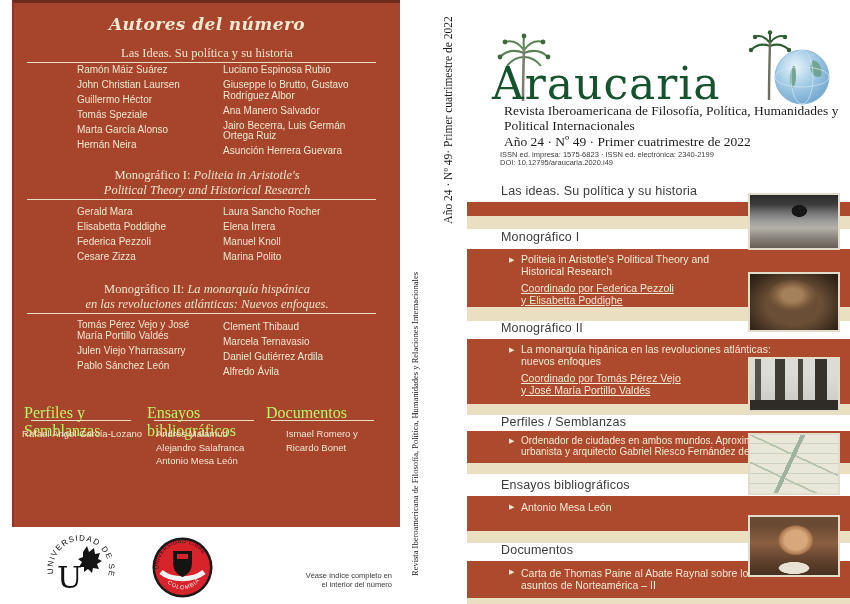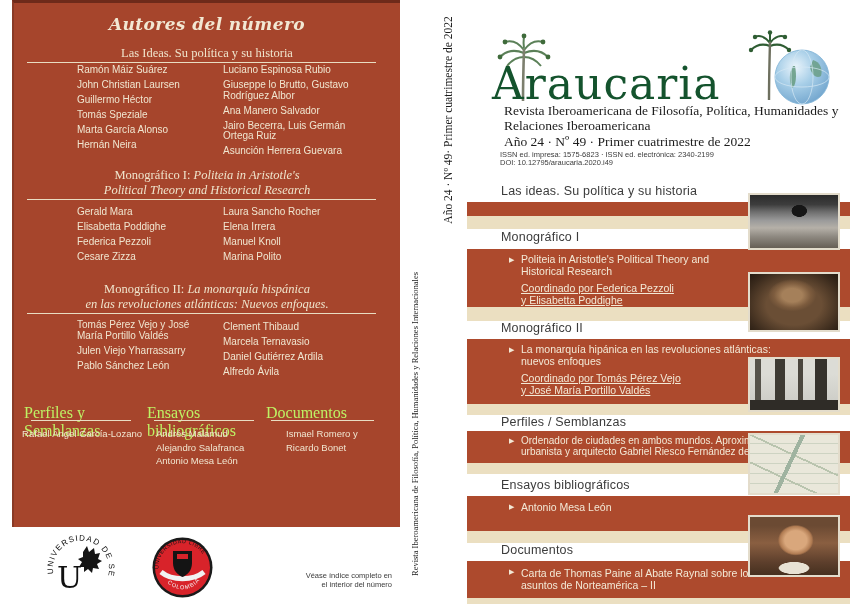--- a/index.html
+++ b/index.html
@@ -243,21 +243,21 @@
     </defs>
     <circle cx="37" cy="29" r="27" fill="url(#gGlobe)" stroke="#7fb3d6" stroke-width=".8"></circle>
     <path d="M28,18 c-4,6 -4,16 -1,22 c4,-2 5,-12 3,-22 z" fill="#6a9e86" opacity=".9"></path>
     <path d="M48,12 c7,2 10,9 8,16 c-5,3 -10,-2 -11,-9 z" fill="#6a9e86" opacity=".85"></path>
     <ellipse cx="37" cy="29" rx="27" ry="10" fill="none" stroke="#d5e8f4" stroke-width=".7"></ellipse>
     <ellipse cx="37" cy="29" rx="11" ry="27" fill="none" stroke="#d5e8f4" stroke-width=".7"></ellipse>
   </svg>
 
   <div class="fc-title">Araucaria</div>
   <div class="fc-sub" style="top:103px">Revista Iberoamericana de Filosofía, Política, Humanidades y</div>
-  <div class="fc-sub" style="top:118px">Relaciones Iberoamericana</div>
+  <div class="fc-sub" style="top:118px">Political Internacionales</div>
   <div class="fc-sub" style="top:134px">Año 24 · Nº 49 · Primer cuatrimestre de 2022</div>
   <div class="fc-small" style="top:151px">ISSN ed. impresa: 1575-6823 · ISSN ed. electrónica: 2340-2199</div>
   <div class="fc-small" style="top:159px">DOI: 10.12795/araucaria.2020.i49</div>
 
   <div class="fc-heading" style="top:184px">Las ideas. Su política y su historia</div>
   <div class="band red" style="top:202px;height:14px"></div>
   <div class="band cream" style="top:216px;height:13px"></div>
 
   <div class="fc-heading" style="top:230px">Monográfico I</div>
   <div class="band red" style="top:249px;height:58px">

